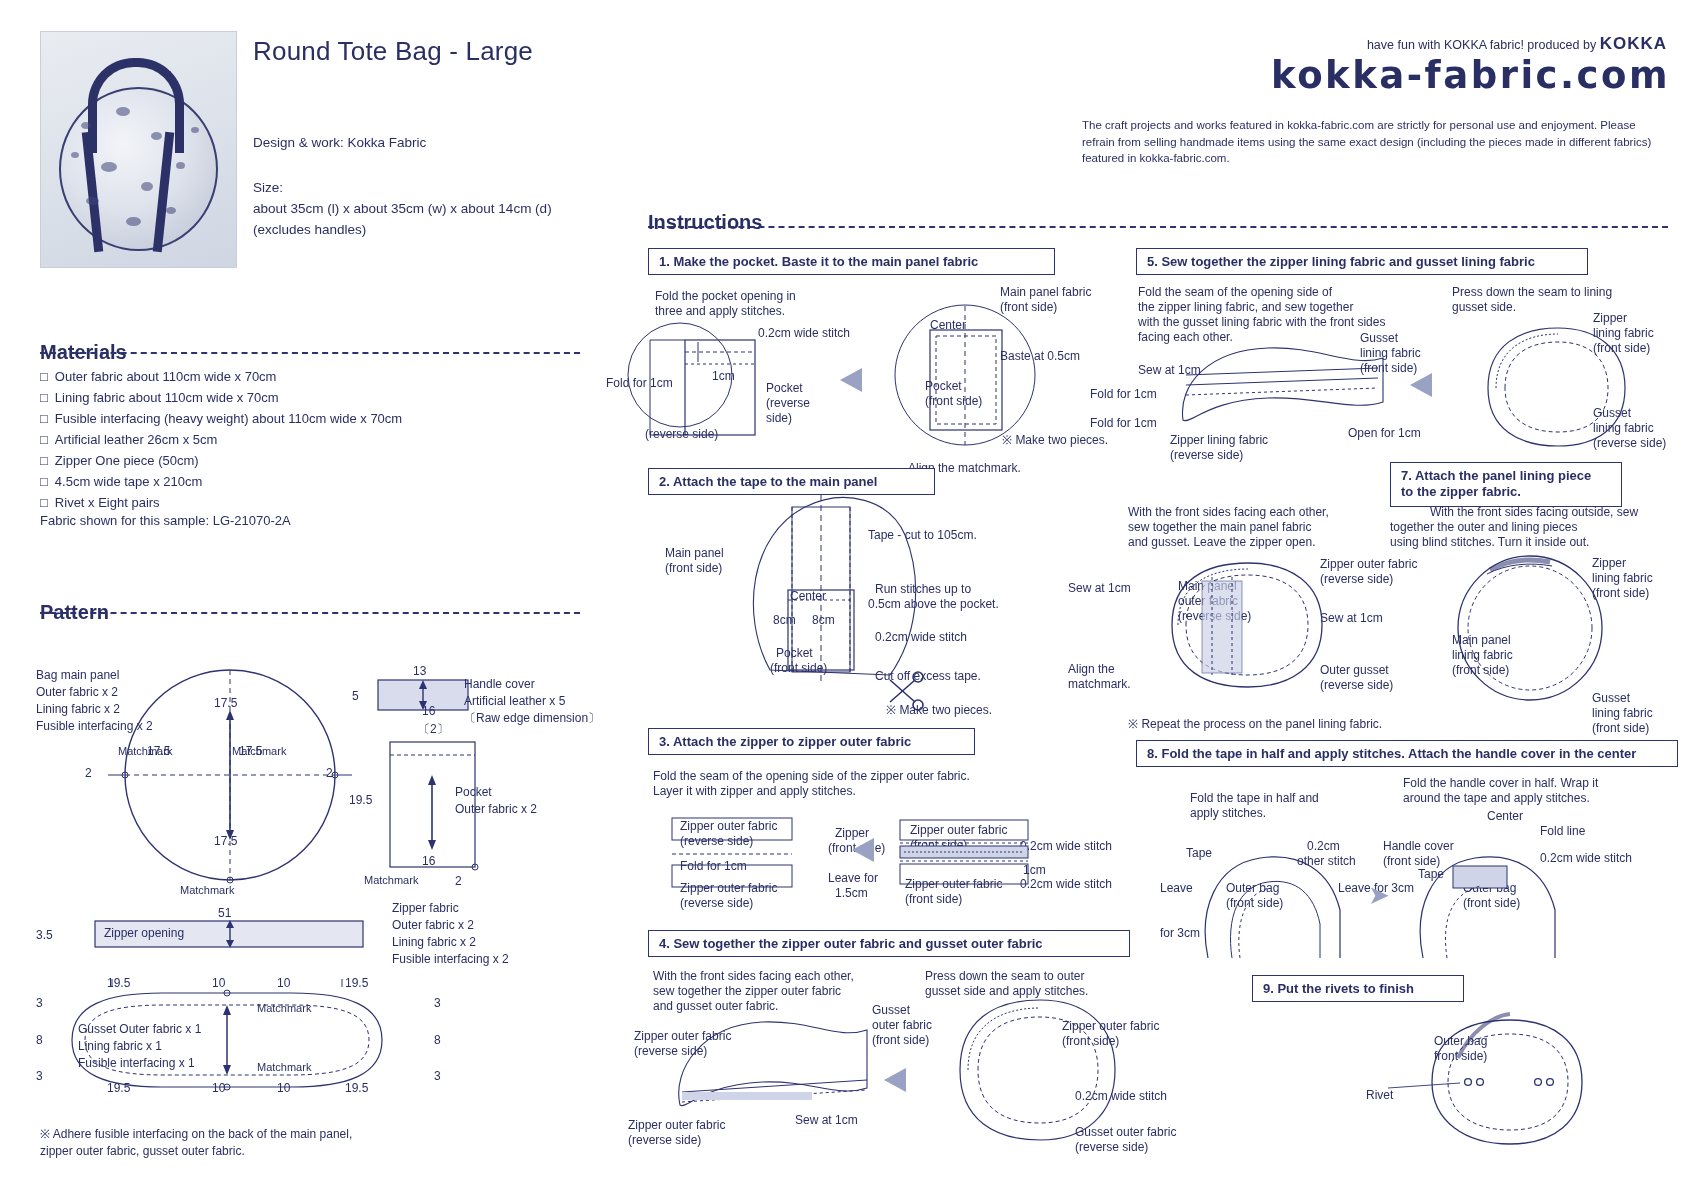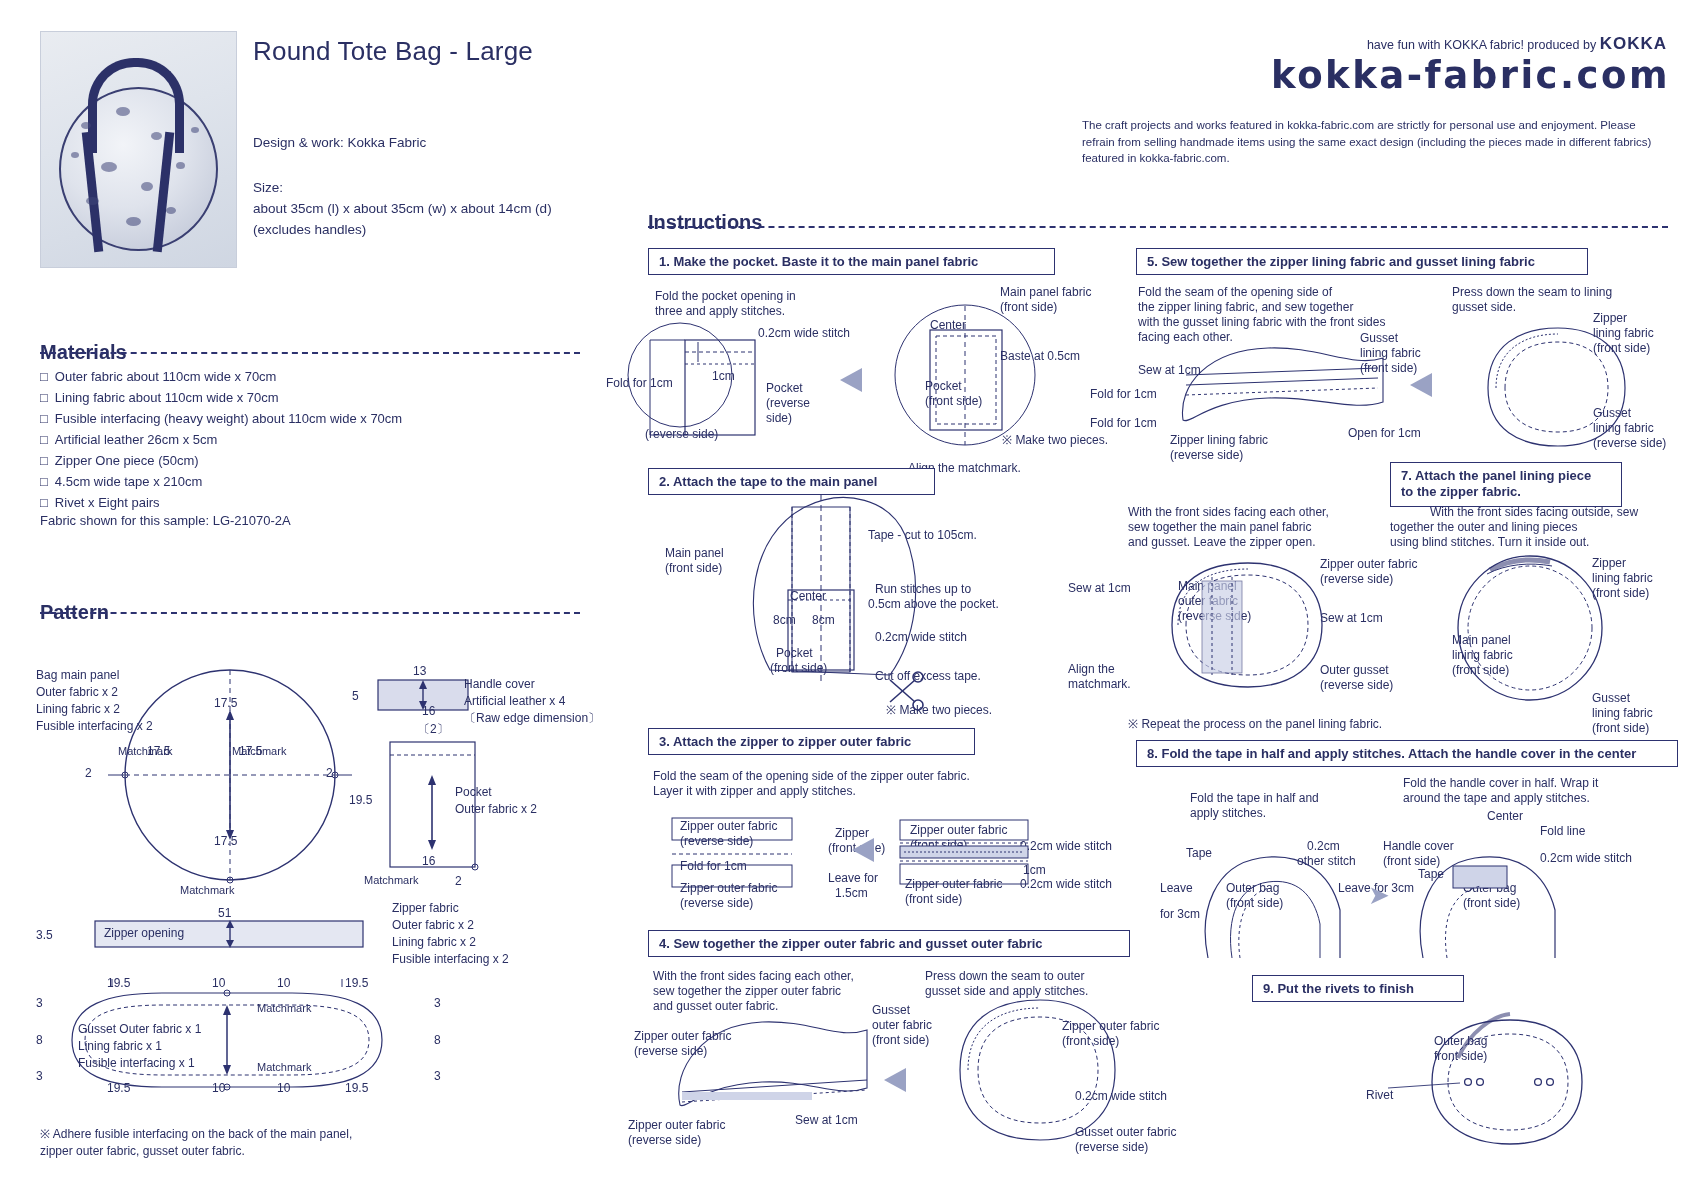--- a/index.html
+++ b/index.html
@@ -156,21 +156,21 @@
 
   <svg style="left:368px;top:670px;" width="110" height="50">
     <rect x="10" y="10" width="90" height="30" fill="#d9dcec" stroke="#2d3270" stroke-width="1.2"></rect>
     <line x1="55" y1="14" x2="55" y2="36" stroke="#2d3270" stroke-width="1.4"></line>
     <polygon points="55,10 51,19 59,19" fill="#2d3270"></polygon>
     <polygon points="55,40 51,31 59,31" fill="#2d3270"></polygon>
   </svg>
   <div class="lbl" style="left:413px;top:663px;">13</div>
   <div class="lbl" style="left:352px;top:688px;">5</div>
   <div class="lbl" style="left:464px;top:676px;">Handle cover</div>
-  <div class="lbl" style="left:464px;top:693px;">Artificial leather x 4</div>
+  <div class="lbl" style="left:464px;top:693px;">Artificial leather x 5</div>
   <div class="lbl" style="left:464px;top:710px;">〔Raw edge dimension〕</div>
 
   <svg style="left:385px;top:720px;" width="120" height="165">
     <rect x="5" y="22" width="85" height="125" fill="none" stroke="#2d3270" stroke-width="1.2"></rect>
     <line x1="5" y1="35" x2="90" y2="35" stroke="#2d3270" stroke-width="1" stroke-dasharray="4,3"></line>
     <line x1="47" y1="60" x2="47" y2="125" stroke="#2d3270" stroke-width="1.6"></line>
     <polygon points="47,55 43,65 51,65" fill="#2d3270"></polygon>
     <polygon points="47,130 43,120 51,120" fill="#2d3270"></polygon>
     <circle cx="90" cy="147" r="3" fill="none" stroke="#2d3270"></circle>
   </svg>
@@ -449,21 +449,21 @@
     <path d="M57,24 C76,14 100,12 122,16" fill="none" stroke="#2d3270" stroke-width="1"></path>
   </svg>
 
   <div class="stepbox" style="left:1136px;top:740px;width:520px;">8. Fold the tape in half and apply stitches. Attach the handle cover in the center</div>
   <div class="txt" style="left:1190px;top:790px;">Fold the tape in half and</div>
   <div class="txt" style="left:1190px;top:805px;">apply stitches.</div>
   <div class="txt" style="left:1186px;top:845px;">Tape</div>
   <div class="txt" style="left:1307px;top:838px;">0.2cm</div>
   <div class="txt" style="left:1297px;top:853px;">other stitch</div>
   <div class="txt" style="left:1160px;top:880px;">Leave</div>
-  <div class="txt" style="left:1160px;top:906px;">for 3cm</div>
+  <div class="txt" style="left:1160px;top:925px;">for 3cm</div>
   <div class="txt" style="left:1226px;top:880px;">Outer bag</div>
   <div class="txt" style="left:1226px;top:895px;">(front side)</div>
   <div class="txt" style="left:1403px;top:775px;">Fold the handle cover in half. Wrap it</div>
   <div class="txt" style="left:1403px;top:790px;">around the tape and apply stitches.</div>
   <div class="txt" style="left:1383px;top:838px;">Handle cover</div>
   <div class="txt" style="left:1383px;top:853px;">(front side)</div>
   <div class="txt" style="left:1487px;top:808px;">Center</div>
   <div class="txt" style="left:1540px;top:823px;">Fold line</div>
   <div class="txt" style="left:1540px;top:850px;">0.2cm wide stitch</div>
   <div class="txt" style="left:1418px;top:866px;">Tape</div>

